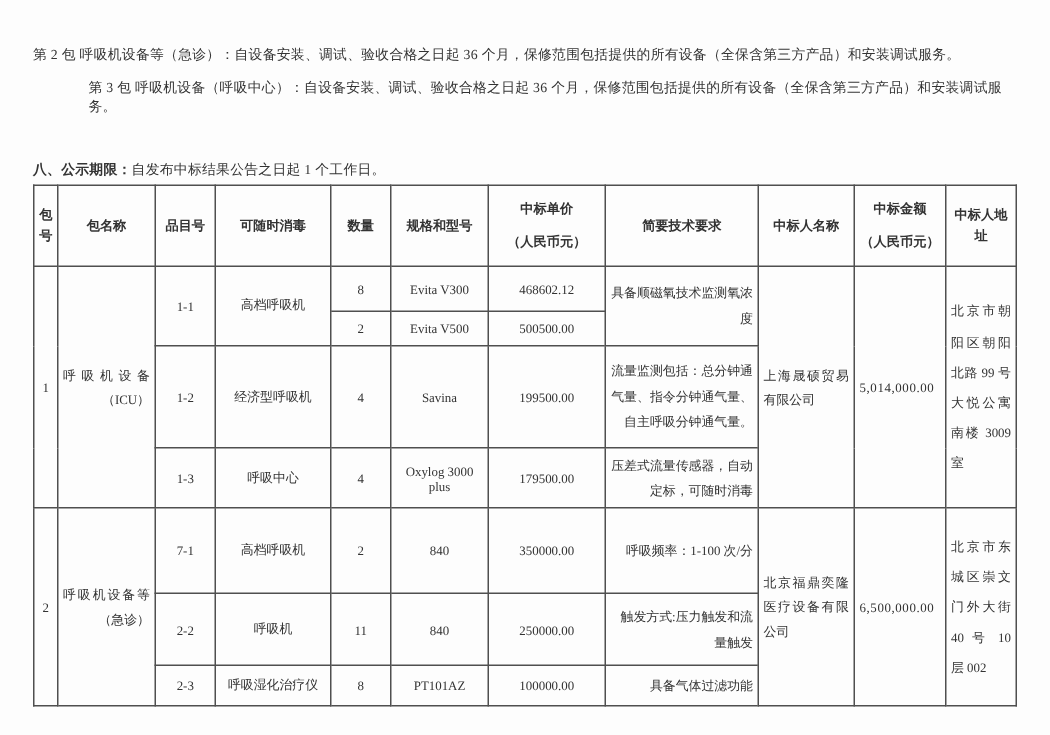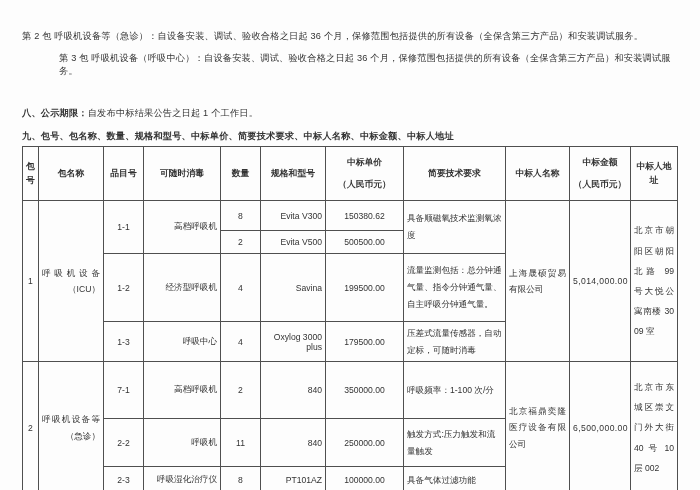--- a/index.html
+++ b/index.html
@@ -1,21 +1,21 @@
 <!DOCTYPE html>
 <html><head>
 <meta charset="utf-8">
 <style>
   html,body{margin:0;padding:0;background:#ffffff;}
   .page{
     position:relative;
     width:700px;height:490px;
     background:#fdfdfd;
     overflow:hidden;
-    font-family:Liberation Sans, sans-serif;
+    font-family:Liberation Serif, serif;
     color:#333;
     box-sizing:border-box;
     padding:30px 20px 0 22px;
   }
   .para{margin:0;font-size:9.2px;line-height:13px;letter-spacing:0.2px;}
   .para.p2{margin-top:9px;margin-left:37px;}
   .para.s8{margin-top:29px;}
   .para.s9{margin-top:10px;font-weight:bold;}
   .para .lbl{font-weight:bold;}
 
@@ -39,40 +39,39 @@
     font-size:8.8px;
     text-align:center;
     line-height:1.5;
   }
   th .sub{display:block;margin-top:9px;font-weight:bold;}
   tr.hrow{height:54px;}
   tr.rA{height:30px;} tr.rB{height:23px;} tr.rC{height:68px;} tr.rD{height:40px;}
   tr.rE{height:57px;} tr.rF{height:48px;} tr.rG{height:27px;}
 
   td.c{text-align:center;}
-  td.l{text-align:right;padding-left:6px;}
-  td.tech{text-align:left;padding:3px 6px;line-height:1.95;}
+  td.l{text-align:center;padding-left:6px;}
+  td.tech{text-align:right;padding:3px 6px;line-height:1.95;}
   td.pkgname{padding:2px 4px;line-height:1.9;}
   .spread{text-align:justify;text-align-last:justify;}
   .ctr{text-align:right;}
   td.winner{padding:2px 5px;line-height:1.9;text-align:justify;word-break:break-all;}
   td.addr{padding:2px 5px;line-height:2.35;text-align:justify;word-break:break-all;}
-  td.amount{text-align:right;letter-spacing:0.4px;}
+  td.amount{text-align:left;letter-spacing:0.4px;}
 </style>
 </head>
 <body>
 
 <div class="page">
 
   <p class="para">第 2 包 呼吸机设备等（急诊）：自设备安装、调试、验收合格之日起 36 个月，保修范围包括提供的所有设备（全保含第三方产品）和安装调试服务。</p>
   <p class="para p2">第 3 包 呼吸机设备（呼吸中心）：自设备安装、调试、验收合格之日起 36 个月，保修范围包括提供的所有设备（全保含第三方产品）和安装调试服务。</p>
 
   <p class="para s8"><span class="lbl">八、公示期限：</span><span>自发布中标结果公告之日起 1 个工作日。</span></p>
 
-  <p class="para s9">九、包号、包名称、数量、规格和型号、中标单价、简要技术要求、中标人名称、中标金额、中标人地址</p>
 
   <table class="award">
     <colgroup>
       <col style="width:16px">
         <col style="width:65px">
         <col style="width:40px">
       <col style="width:77px">
         <col style="width:40px">
         <col style="width:65px">
       <col style="width:78px">
@@ -101,21 +100,21 @@
       <tr class="rA">
         <td class="c" rowspan="4">1</td>
         <td class="pkgname" rowspan="4">
           <div class="spread">呼吸机设备</div>
           <div class="ctr">（ICU）</div>
         </td>
         <td class="c" rowspan="2">1-1</td>
         <td class="l" rowspan="2">高档呼吸机</td>
         <td class="c">8</td>
         <td class="l">Evita V300</td>
-        <td class="c">150380.62</td>
+        <td class="c">468602.12</td>
         <td class="tech" rowspan="2">具备顺磁氧技术监测氧浓度</td>
         <td class="winner" rowspan="4">上海晟硕贸易有限公司</td>
         <td class="amount" rowspan="4">5,014,000.00</td>
         <td class="addr" rowspan="4">北京市朝阳区朝阳北路 99 号大悦公寓南楼 3009 室</td>
       </tr>
       <tr class="rB">
         <td class="c">2</td>
         <td class="l">Evita V500</td>
         <td class="c">500500.00</td>
       </tr>

